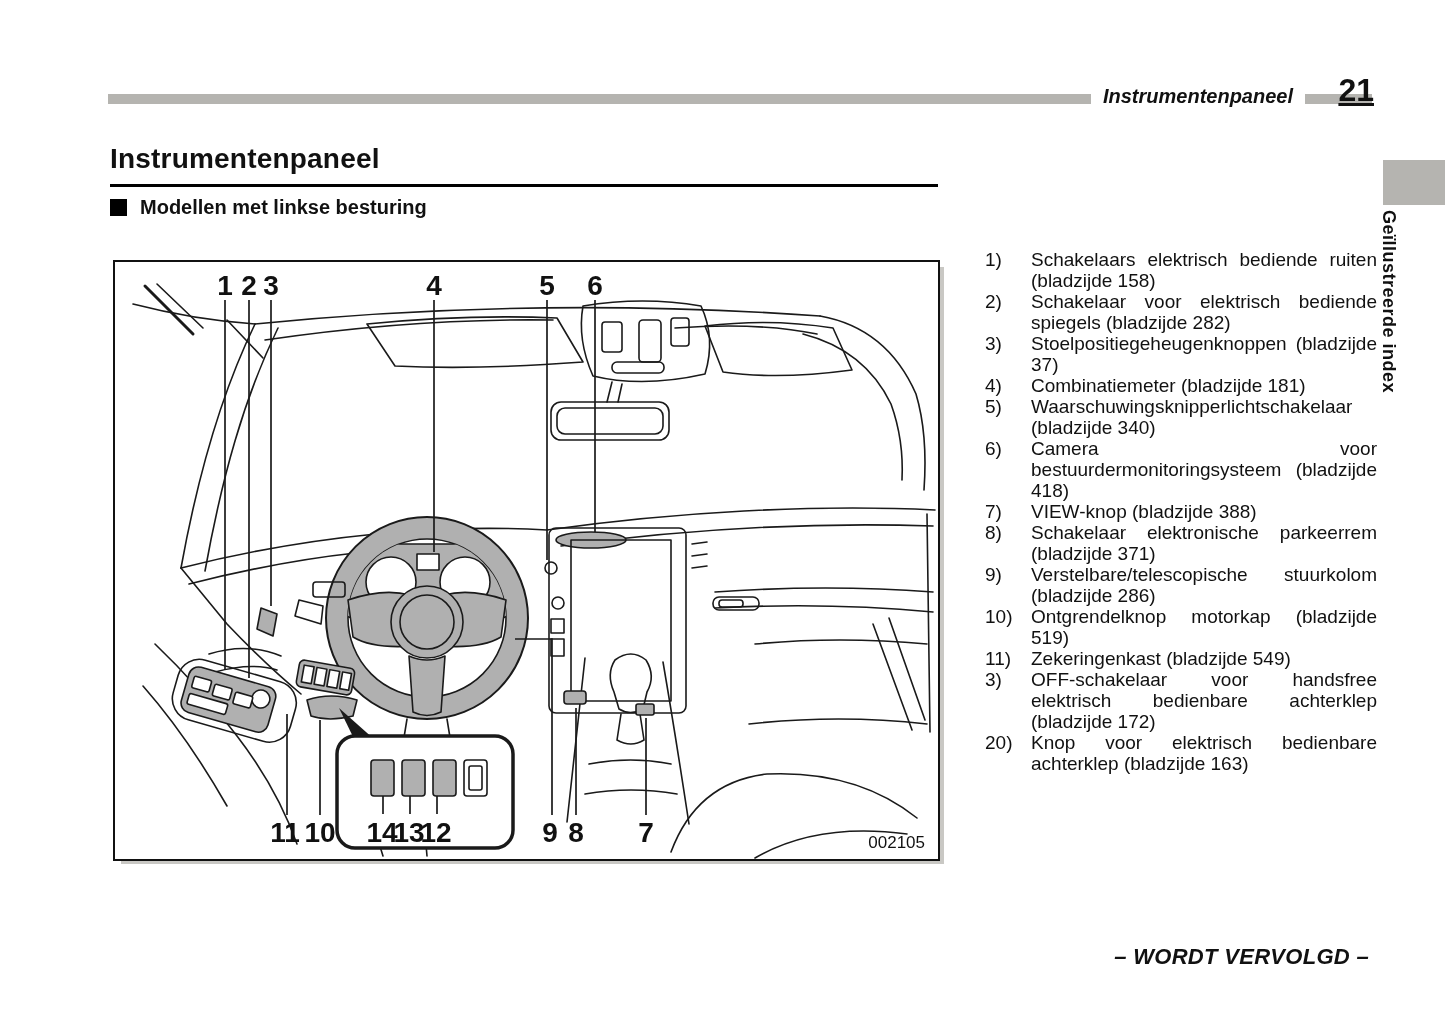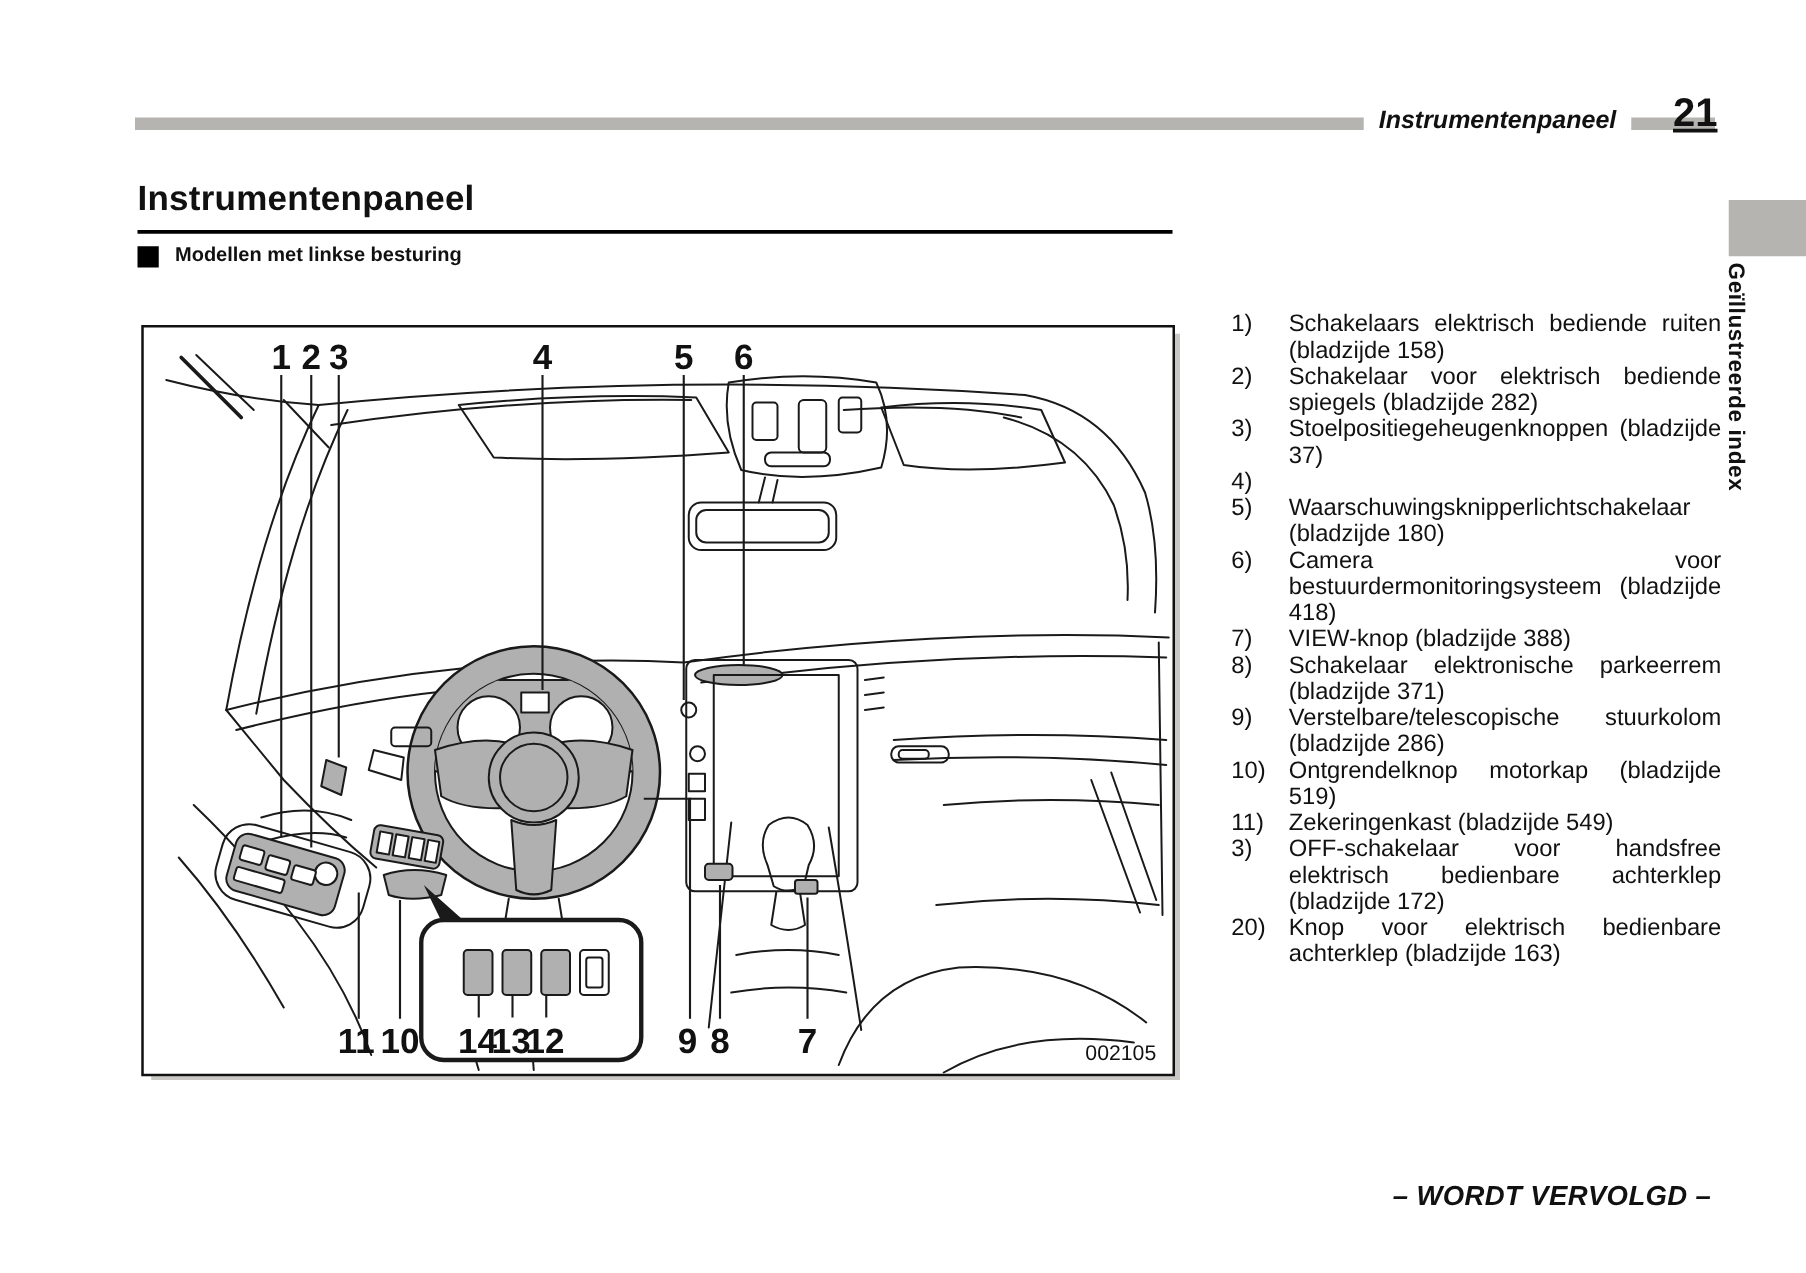--- a/index.html
+++ b/index.html
@@ -5,21 +5,21 @@
   html,body{margin:0;padding:0;}
   body{
     width:1445px;height:1018px;position:relative;overflow:hidden;
     background:#fff;color:#111;
     font-family:"Liberation Sans", sans-serif;
   }
   .header-bar{position:absolute;left:108px;top:94px;width:1264px;height:10px;background:#b5b4b0;}
   .header-section{position:absolute;top:85px;right:140px;font-style:italic;font-weight:bold;font-size:20px;background:#fff;padding:0 12px;z-index:2;}
   .header-page{position:absolute;top:72px;right:71px;font-weight:bold;font-size:32px;z-index:2;text-decoration:underline;}
   .doc-title{position:absolute;left:110px;top:143px;width:828px;font-size:28px;font-weight:bold;padding-bottom:9px;border-bottom:3px solid #000;letter-spacing:.2px;}
-  .doc-subtitle{position:absolute;left:110px;top:196px;display:flex;align-items:flex-end;gap:13px;font-size:16px;font-weight:bold;}
+  .doc-subtitle{position:absolute;left:110px;top:196px;display:flex;align-items:center;gap:13px;font-size:20px;font-weight:bold;}
   .square{width:17px;height:17px;background:#000;flex:0 0 17px;}
   .figure{position:absolute;left:113px;top:260px;width:823px;height:597px;border:2px solid #111;background:#fff;box-shadow:6px 5px 0 -2px #c9c8c4;}
   .figure svg{display:block;}
   .legend{position:absolute;left:985px;top:249px;width:392px;}
   .legend-item{display:flex;font-size:19px;line-height:21px;}
   .legend-num{flex:0 0 46px;}
   .legend-text{flex:1;text-align:justify;}
   .index-tab{position:absolute;left:1383px;top:160px;width:62px;height:45px;background:#b5b4b0;}
   .index-label{position:absolute;left:1378px;top:210px;height:260px;writing-mode:vertical-rl;font-weight:bold;font-size:18px;letter-spacing:.5px;}
   .continued{position:absolute;top:944px;right:76px;font-weight:bold;font-style:italic;font-size:22px;letter-spacing:.3px;margin-left:44px;}
@@ -238,24 +238,25 @@
   <div class="legend-item">
       <span class="legend-num">2)</span>
       <span class="legend-text">Schakelaar voor elektrisch bediende spiegels (bladzijde 282)</span>
     </div>
   <div class="legend-item">
       <span class="legend-num">3)</span>
       <span class="legend-text">Stoelpositiegeheugenknoppen (bladzijde 37)</span>
     </div>
   <div class="legend-item">
       <span class="legend-num">4)</span>
+      <span class="legend-text">Combinatiemeter (bladzijde 181)</span>
     </div>
   <div class="legend-item">
       <span class="legend-num">5)</span>
-      <span class="legend-text">Waarschuwingsknipperlichtschakelaar (bladzijde 180)</span>
+      <span class="legend-text">Waarschuwingsknipperlichtschakelaar (bladzijde 340)</span>
     </div>
   <div class="legend-item">
       <span class="legend-num">6)</span>
       <span class="legend-text">Camera voor bestuurdermonitoringsysteem (bladzijde 418)</span>
     </div>
   <div class="legend-item">
       <span class="legend-num">7)</span>
       <span class="legend-text">VIEW-knop (bladzijde 388)</span>
     </div>
   <div class="legend-item">

